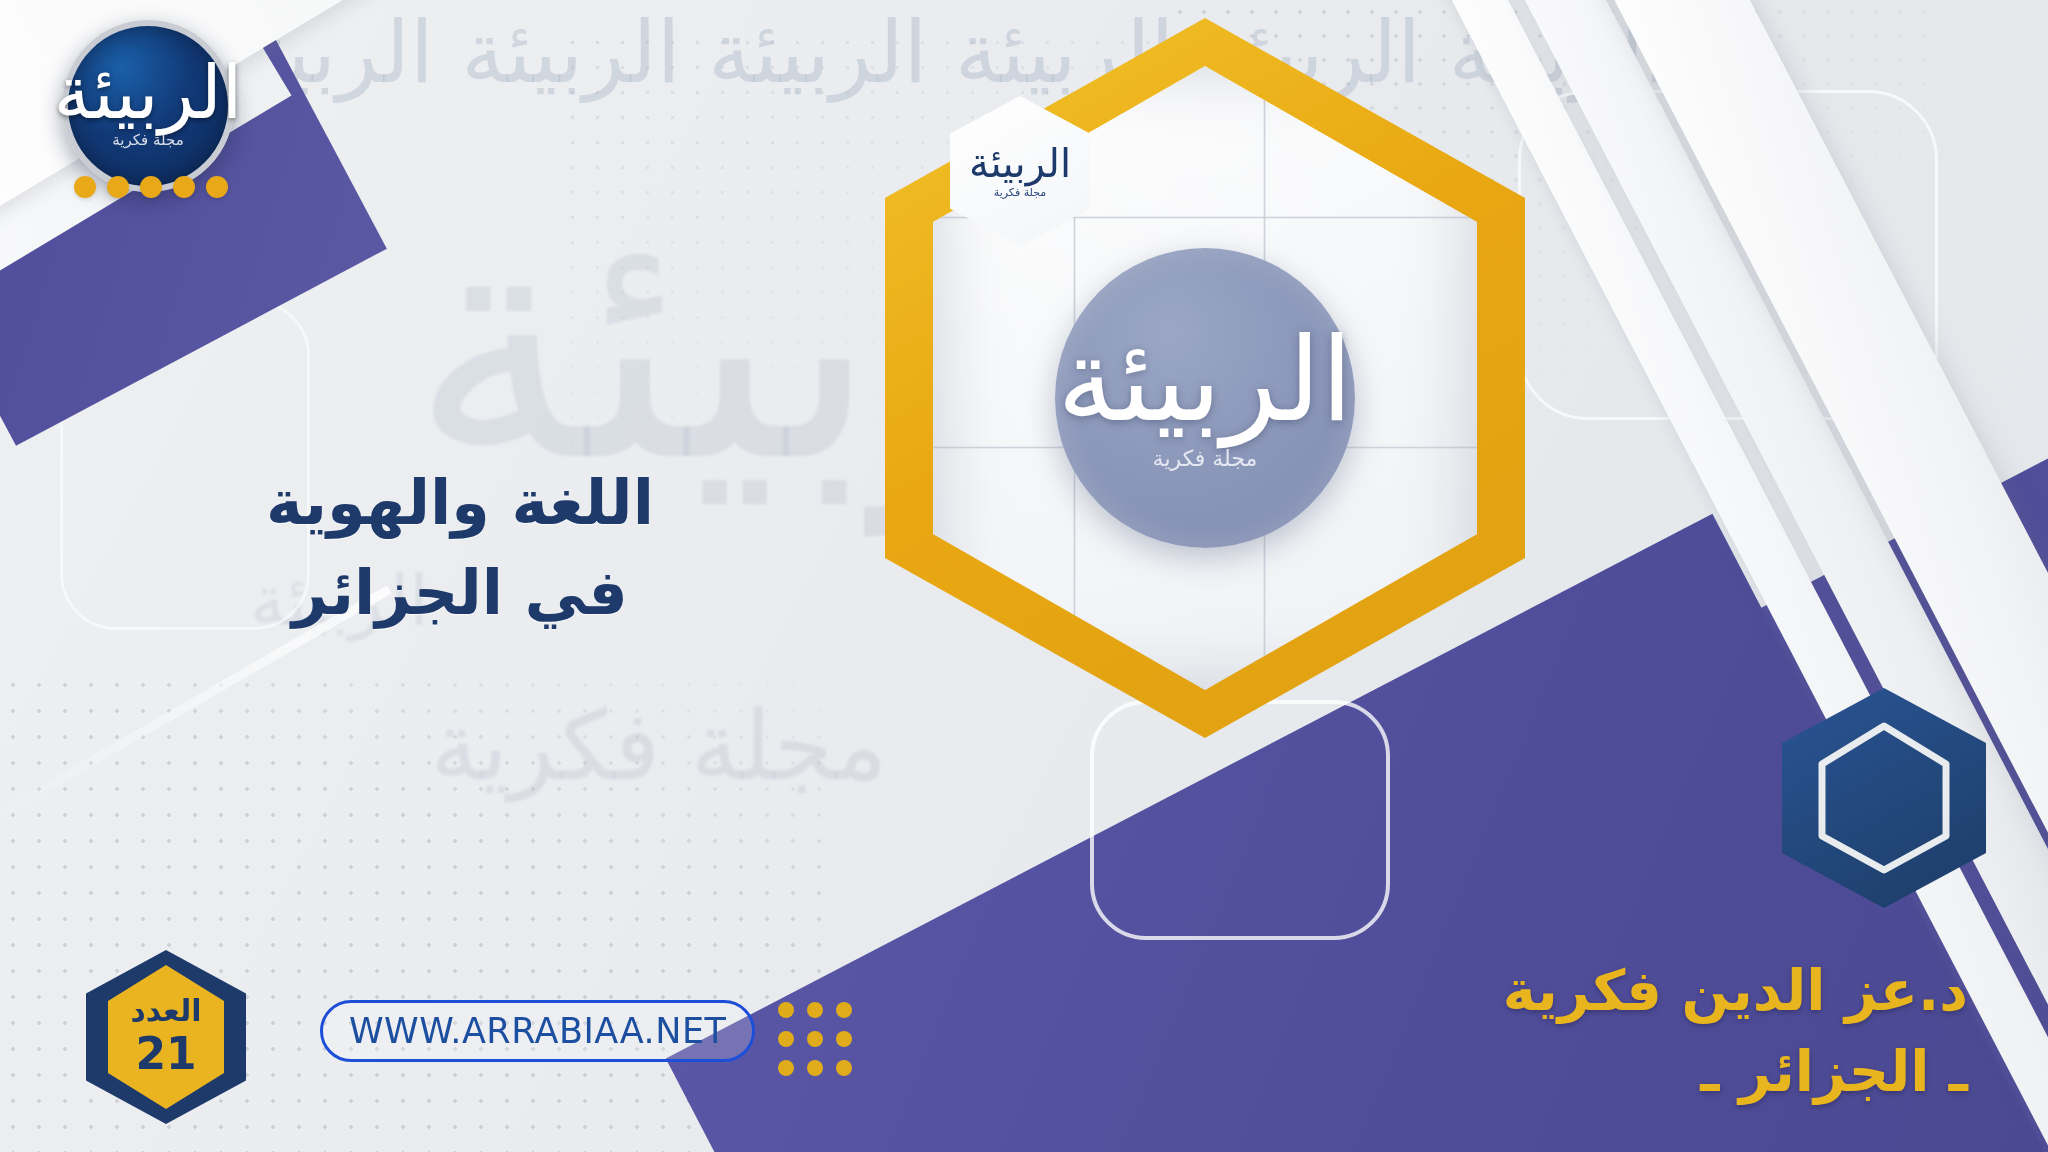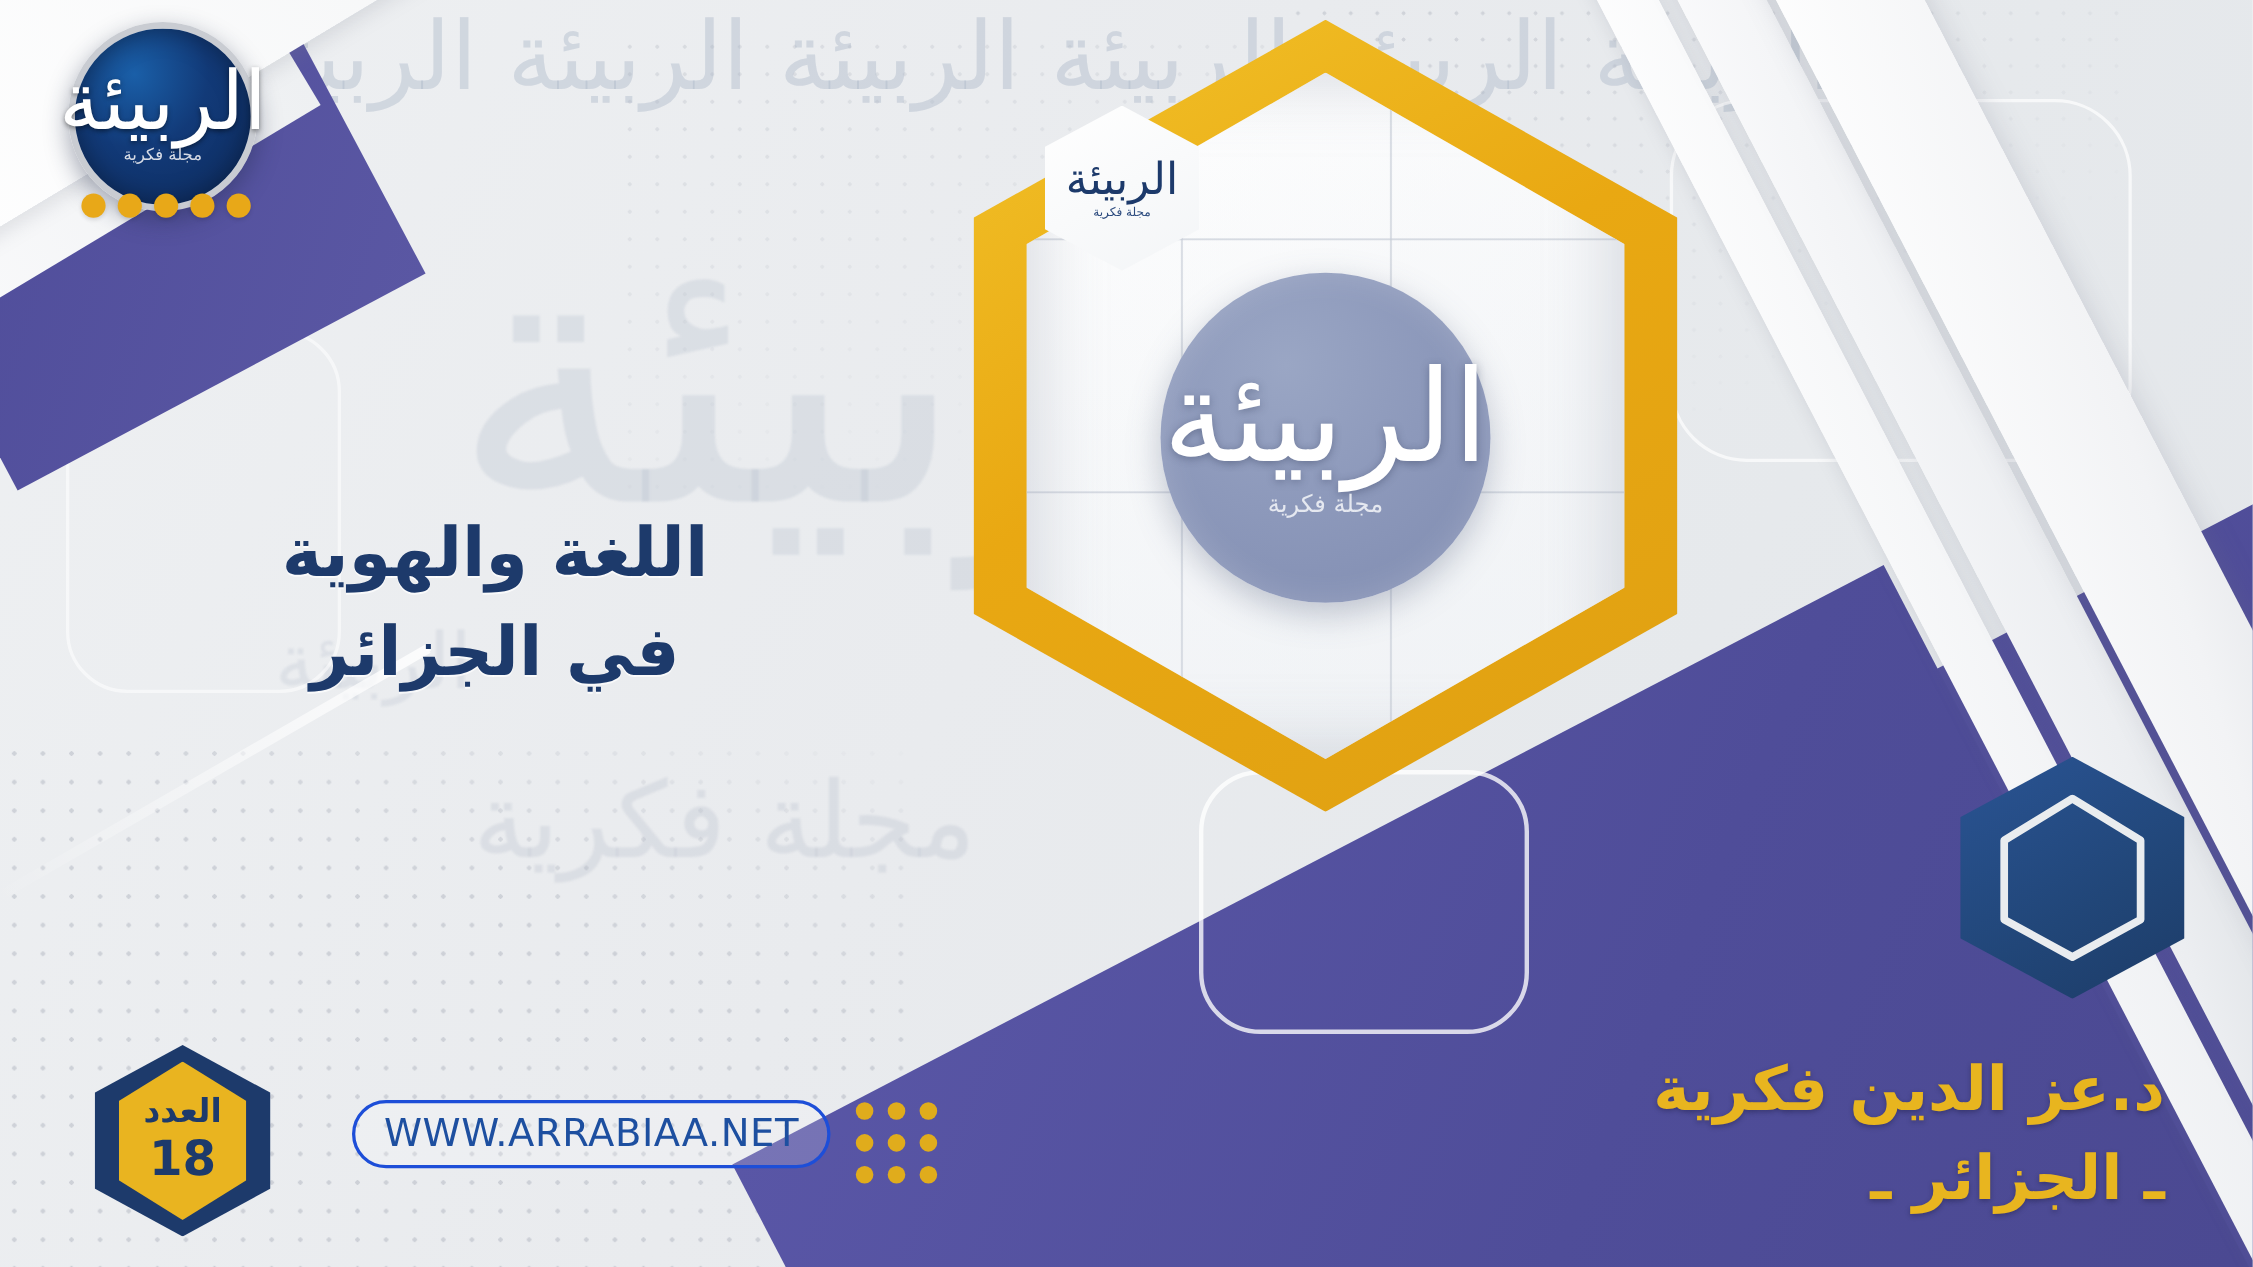--- a/index.html
+++ b/index.html
@@ -197,21 +197,21 @@
   .logo-tl-dots i {
     display: block; width: 22px; height: 22px;
     border-radius: 50%;
     background: #e8a818;
     box-shadow: 0 2px 4px rgba(0,0,0,.12);
   }
 
   
   .title-block {
     position: absolute;
-    left: 150px; top: 460px;
+    left: 160px; top: 460px;
     width: 600px;
     text-align: center;
     direction: rtl;
     color: #1d3a6b;
     font-size: 62px;
     font-weight: bold;
     line-height: 1.38;
     letter-spacing: 1px;
     text-shadow: 0 1px 0 rgba(255,255,255,.7);
   }
@@ -473,21 +473,21 @@
   </svg>
 
   <div class="title-block">
     <span class="ln ln1">اللغة والهوية</span>
     <span class="ln ln2">في الجزائر</span>
   </div>
 
   <div class="issue-badge">
     <div class="issue-badge-inner">
       <div class="lbl">العدد</div>
-      <div class="num">18</div>
+      <div class="num">21</div>
     </div>
   </div>
 
   <div class="site-pill">
     <span>WWW.ARRABIAA.NET</span>
   </div>
   <div class="pill-dots">
     <i></i>
     <i></i>
     <i></i>

